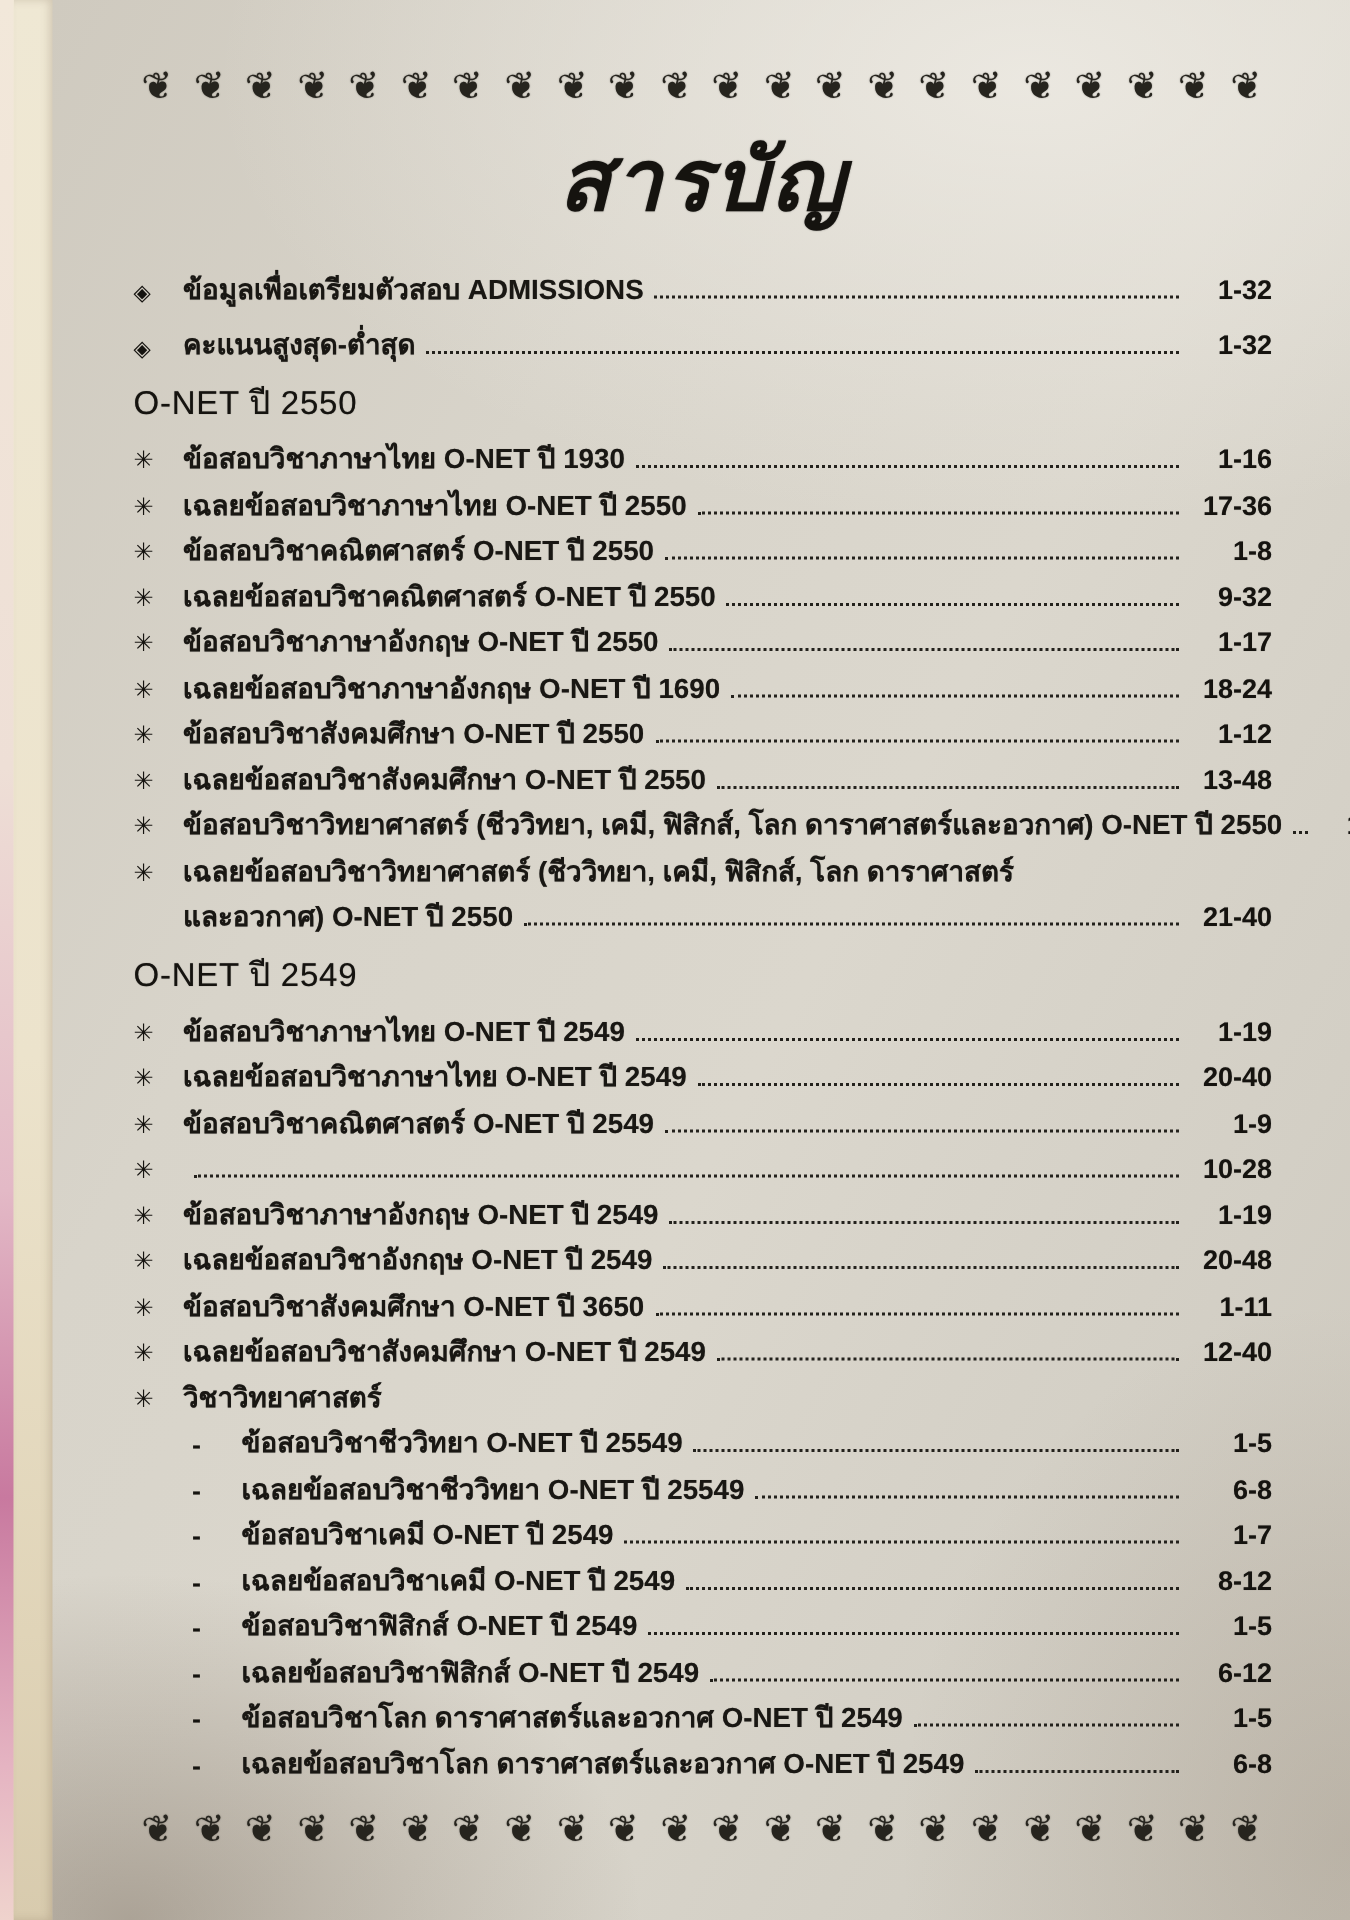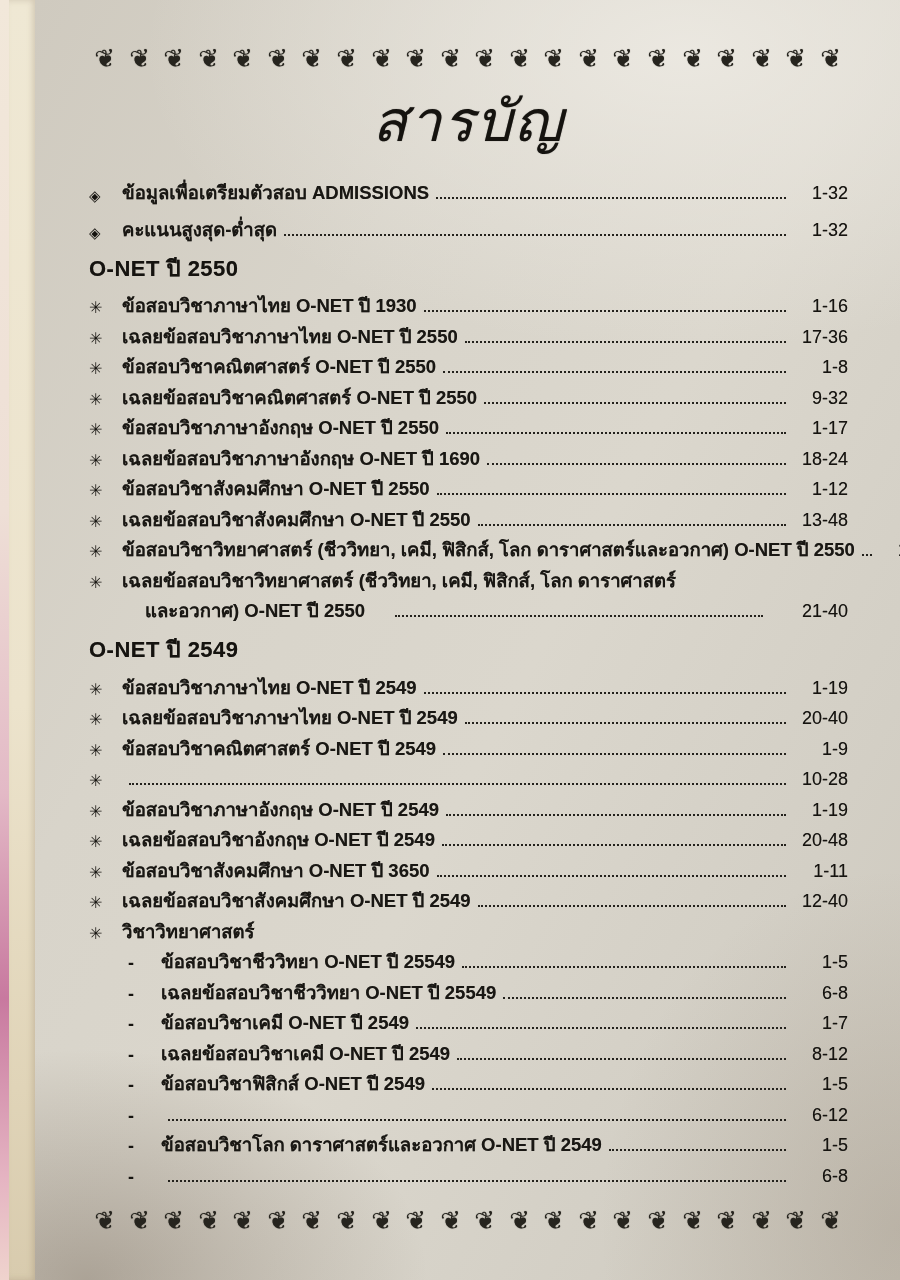--- a/index.html
+++ b/index.html
@@ -40,59 +40,59 @@
   }
   .orn-row.bottom{margin-top:14px;}
   .orn{
     font-size:25px;line-height:1;color:#26241e;
     transform:rotate(-8deg);
     text-shadow:0 0 1px rgba(20,18,12,.55);
   }
   
   .title{
     text-align:center;font-size:57px;line-height:1.1;
-    font-weight:400;font-style:italic;
+    font-weight:700;font-style:italic;
     letter-spacing:2px;margin:14px 0 16px 0;color:#15130f;
     text-shadow:0 0 1px rgba(0,0,0,.5);
   }
   
   .toc{}
   .toc-section{margin-bottom:2px;}
   .section-header{
-    font-size:22px;font-weight:700;color:#15130f;
+    font-size:22px;font-weight:400;color:#15130f;
     margin:12px 0 6px 0;height:28px;line-height:28px;
     letter-spacing:.5px;text-shadow:0 0 .6px rgba(0,0,0,.5);
   }
   .row{
     display:flex;align-items:flex-end;height:30.5px;
   }
   .intro .row{height:37px;}
   .row .marker{
     flex:none;width:33px;font-size:16px;line-height:1;
     padding-bottom:3px;color:#15130f;
   }
   .row .marker.diamond{font-size:15px;}
   .row .marker.star{font-size:16px;}
   .row .marker.dash{font-weight:700;font-size:18px;padding-left:3px;}
   .row.indent{padding-left:36px;}
-  .row.cont{padding-left:0px;gap:23px;}
+  .row.cont{padding-left:0px;}
   .row .label{
     flex:none;white-space:nowrap;
     font-size:18.5px;font-weight:700;line-height:1.25;
     padding-bottom:2px;color:#191713;
     text-shadow:0 0 .5px rgba(0,0,0,.45);
   }
   .row .dots{
     flex:1 1 auto;min-width:10px;
     border-bottom:2.5px dotted #23211c;
     margin:0 6px 7px 7px;
   }
   .row .pages{
     flex:none;min-width:56px;text-align:right;
-    font-size:18px;font-weight:400;padding-bottom:2px;
+    font-size:18px;font-weight:700;padding-bottom:2px;
     color:#15130f;text-shadow:0 0 .5px rgba(0,0,0,.45);
   }
 </style>
 </head>
 <body>
 
 <div class="scan">
   <div class="edge-pink"></div>
   <div class="edge-cream"></div>
   <div class="paper">
@@ -285,31 +285,33 @@
               <span class="pages">8-12</span>
             </div>
             <div class="row indent">
               <span class="marker dash">-</span>
               <span class="label">ข้อสอบวิชาฟิสิกส์  O-NET ปี 2549</span>
               <span class="dots"></span>
               <span class="pages">1-5</span>
             </div>
             <div class="row indent">
               <span class="marker dash">-</span>
+              <span class="label">เฉลยข้อสอบวิชาฟิสิกส์  O-NET ปี 2549</span>
               <span class="dots"></span>
               <span class="pages">6-12</span>
             </div>
             <div class="row indent">
               <span class="marker dash">-</span>
               <span class="label">ข้อสอบวิชาโลก ดาราศาสตร์และอวกาศ  O-NET ปี 2549</span>
               <span class="dots"></span>
               <span class="pages">1-5</span>
             </div>
             <div class="row indent">
               <span class="marker dash">-</span>
+              <span class="label">เฉลยข้อสอบวิชาโลก ดาราศาสตร์และอวกาศ  O-NET ปี 2549</span>
               <span class="dots"></span>
               <span class="pages">6-8</span>
             </div>
           </div>
         </div>
 
       <div class="orn-row bottom">
           <span class="orn">❦</span>
           <span class="orn">❦</span>
           <span class="orn">❦</span>

